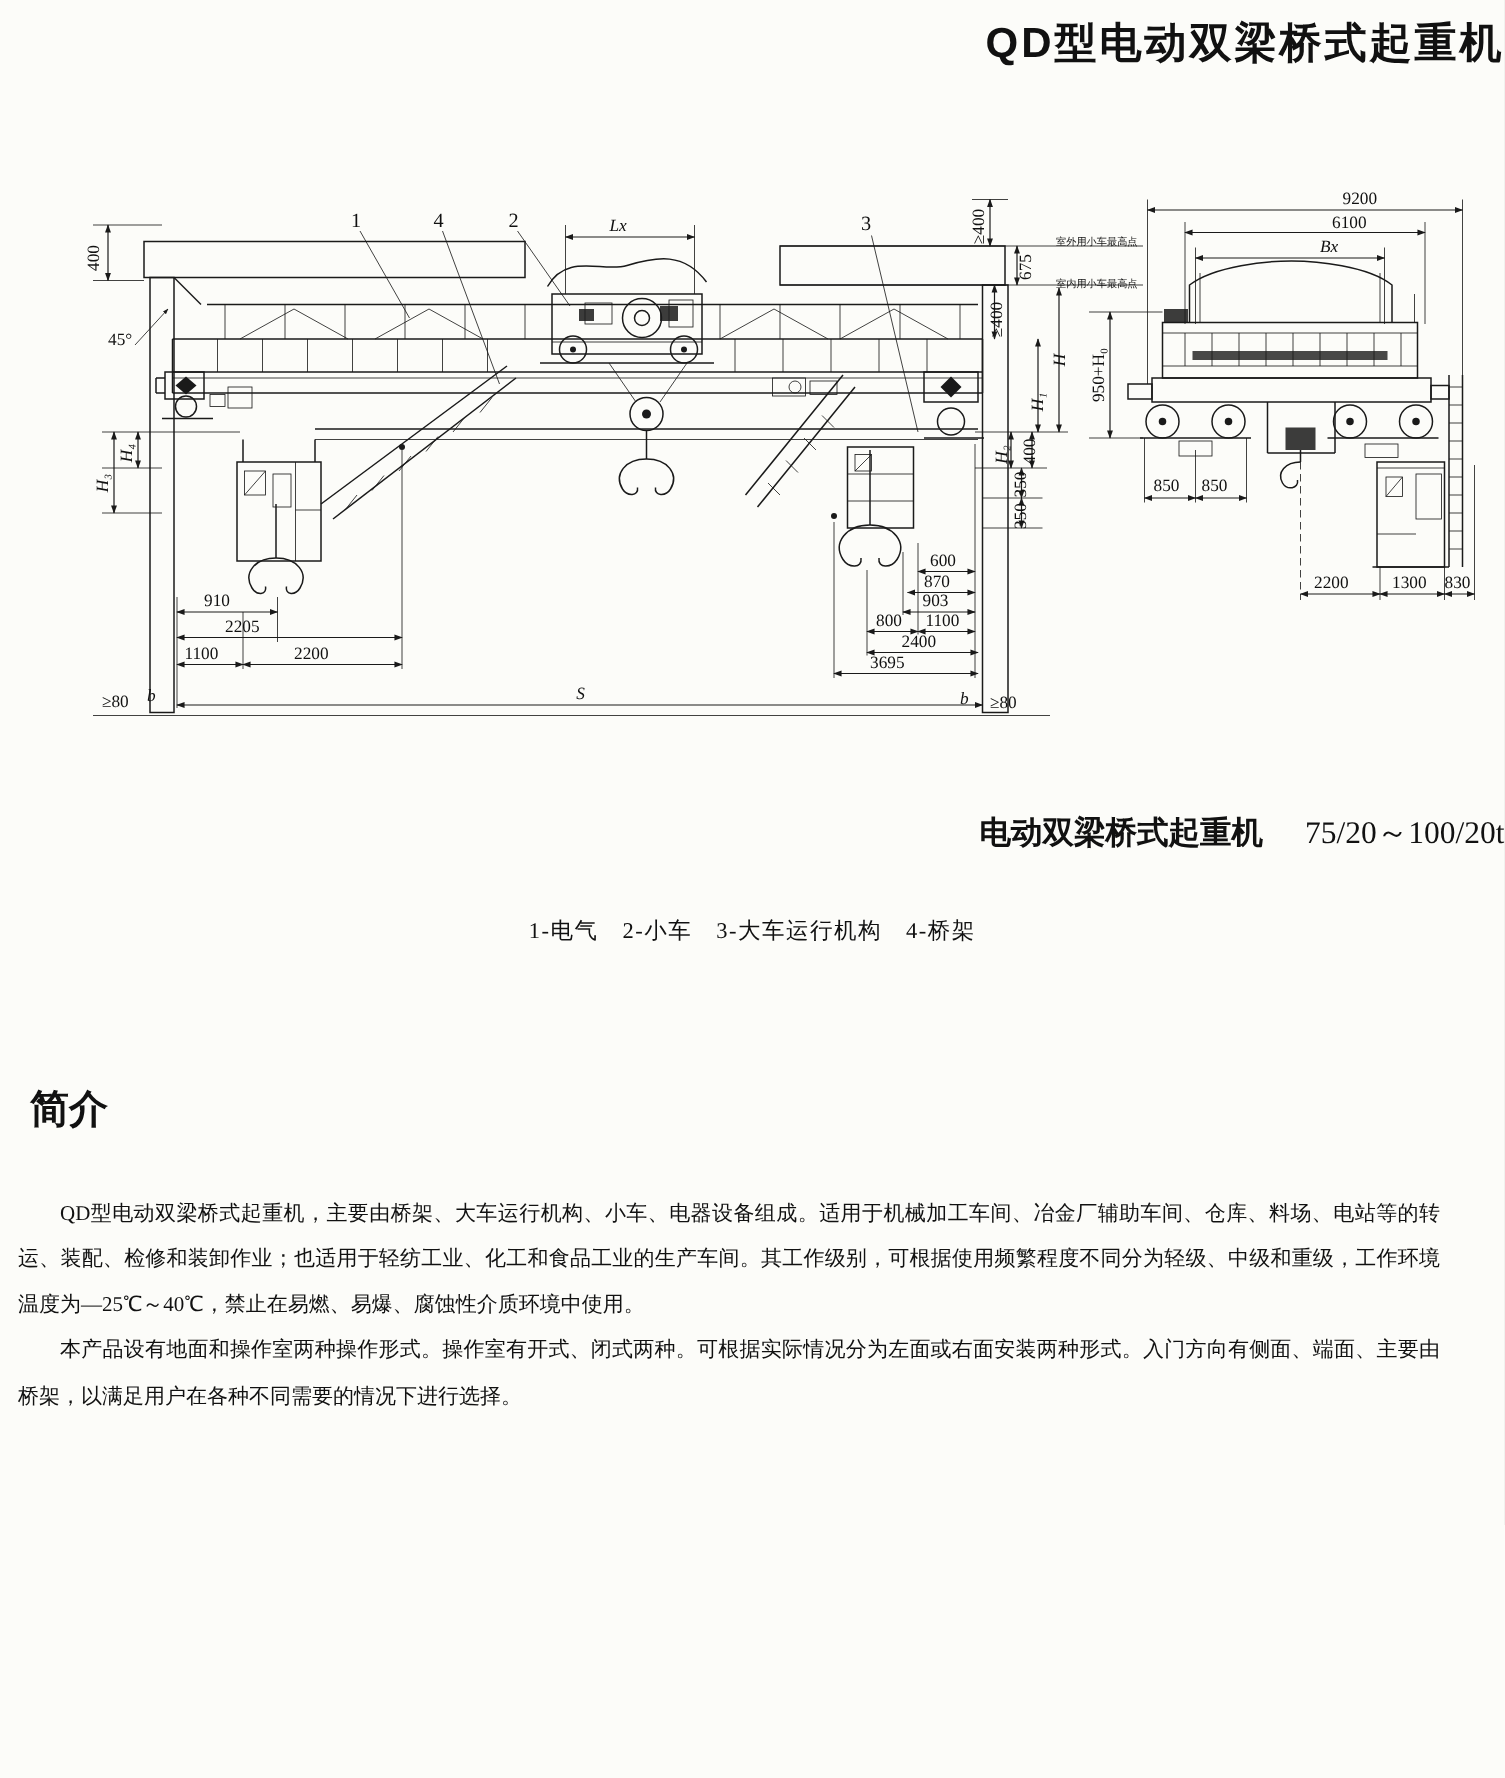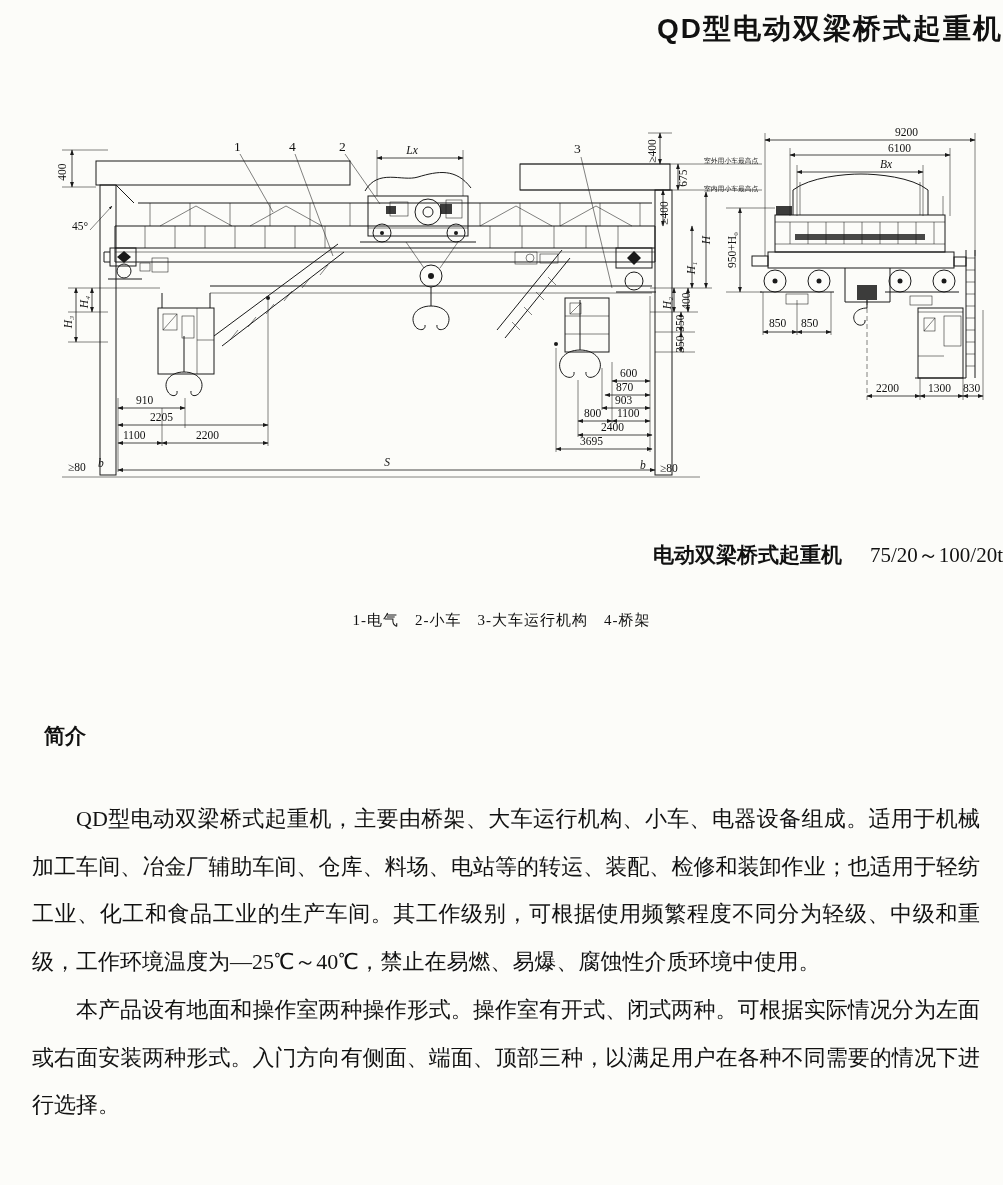--- a/index.html
+++ b/index.html
@@ -5,23 +5,23 @@
   html,body{margin:0;padding:0;background:#e9e9e5;}
   .page{position:relative;width:1003px;height:1185px;background:#fcfcf9;color:#111;
         font-family:"Liberation Serif",serif;overflow:hidden;}
   .title{position:absolute;top:10px;left:0;width:100%;text-align:right;
          font-family:"Liberation Sans",sans-serif;font-weight:bold;font-size:28px;letter-spacing:2px;}
   svg.drawing{position:absolute;top:113px;left:0;}
   .caption{position:absolute;top:541px;left:0;width:100%;text-align:right;font-size:21px;}
   .caption .name{font-weight:bold;}
   .caption .spec{margin-left:28px;}
   .legend{position:absolute;top:611px;left:0;width:100%;text-align:center;font-size:15px;letter-spacing:1px;}
-  .intro-h{position:absolute;top:722px;left:44px;font-family:"Liberation Sans",sans-serif;
-           font-weight:bold;font-size:21px;}
-  .bodytext{position:absolute;top:795px;left:32px;width:948px;font-size:22px;
+  .intro-h{position:absolute;top:722px;left:20px;font-family:"Liberation Sans",sans-serif;
+           font-weight:bold;font-size:26px;}
+  .bodytext{position:absolute;top:795px;left:12px;width:948px;font-size:14px;
             line-height:2.17;text-align:justify;}
   .bodytext p{margin:0;text-indent:2em;}
   
   .ln{stroke:#1a1a1a;stroke-width:1;fill:none;}
   .tn{stroke:#1a1a1a;stroke-width:0.55;fill:none;}
   .dm{stroke:#1a1a1a;stroke-width:0.8;fill:none;}
   .fl{fill:#1a1a1a;stroke:none;}
   .dsh{stroke-dasharray:5 3;}
   svg text{fill:#111;font-family:"Liberation Serif",serif;font-size:11.5px;}
   svg text.it{font-style:italic;}
@@ -427,16 +427,16 @@
   <div class="caption">
     <span class="name">电动双梁桥式起重机</span><span class="spec">75/20～100/20t</span>
   </div>
 
   <div class="legend">1-电气　2-小车　3-大车运行机构　4-桥架</div>
 
   <div class="intro-h">简介</div>
 
   <div class="bodytext">
     <p>QD型电动双梁桥式起重机，主要由桥架、大车运行机构、小车、电器设备组成。适用于机械加工车间、冶金厂辅助车间、仓库、料场、电站等的转运、装配、检修和装卸作业；也适用于轻纺工业、化工和食品工业的生产车间。其工作级别，可根据使用频繁程度不同分为轻级、中级和重级，工作环境温度为—25℃～40℃，禁止在易燃、易爆、腐蚀性介质环境中使用。</p>
-    <p>本产品设有地面和操作室两种操作形式。操作室有开式、闭式两种。可根据实际情况分为左面或右面安装两种形式。入门方向有侧面、端面、顶部三种，以满足用户在各种不同需要的情况下进行选择。</p>
+    <p>本产品设有地面和操作室两种操作形式。操作室有开式、闭式两种。可根据实际情况分为左面或右面安装两种形式。入门方向有侧面、端面、主要由桥架，以满足用户在各种不同需要的情况下进行选择。</p>
   </div>
 
 </div>
 
 </body></html>

